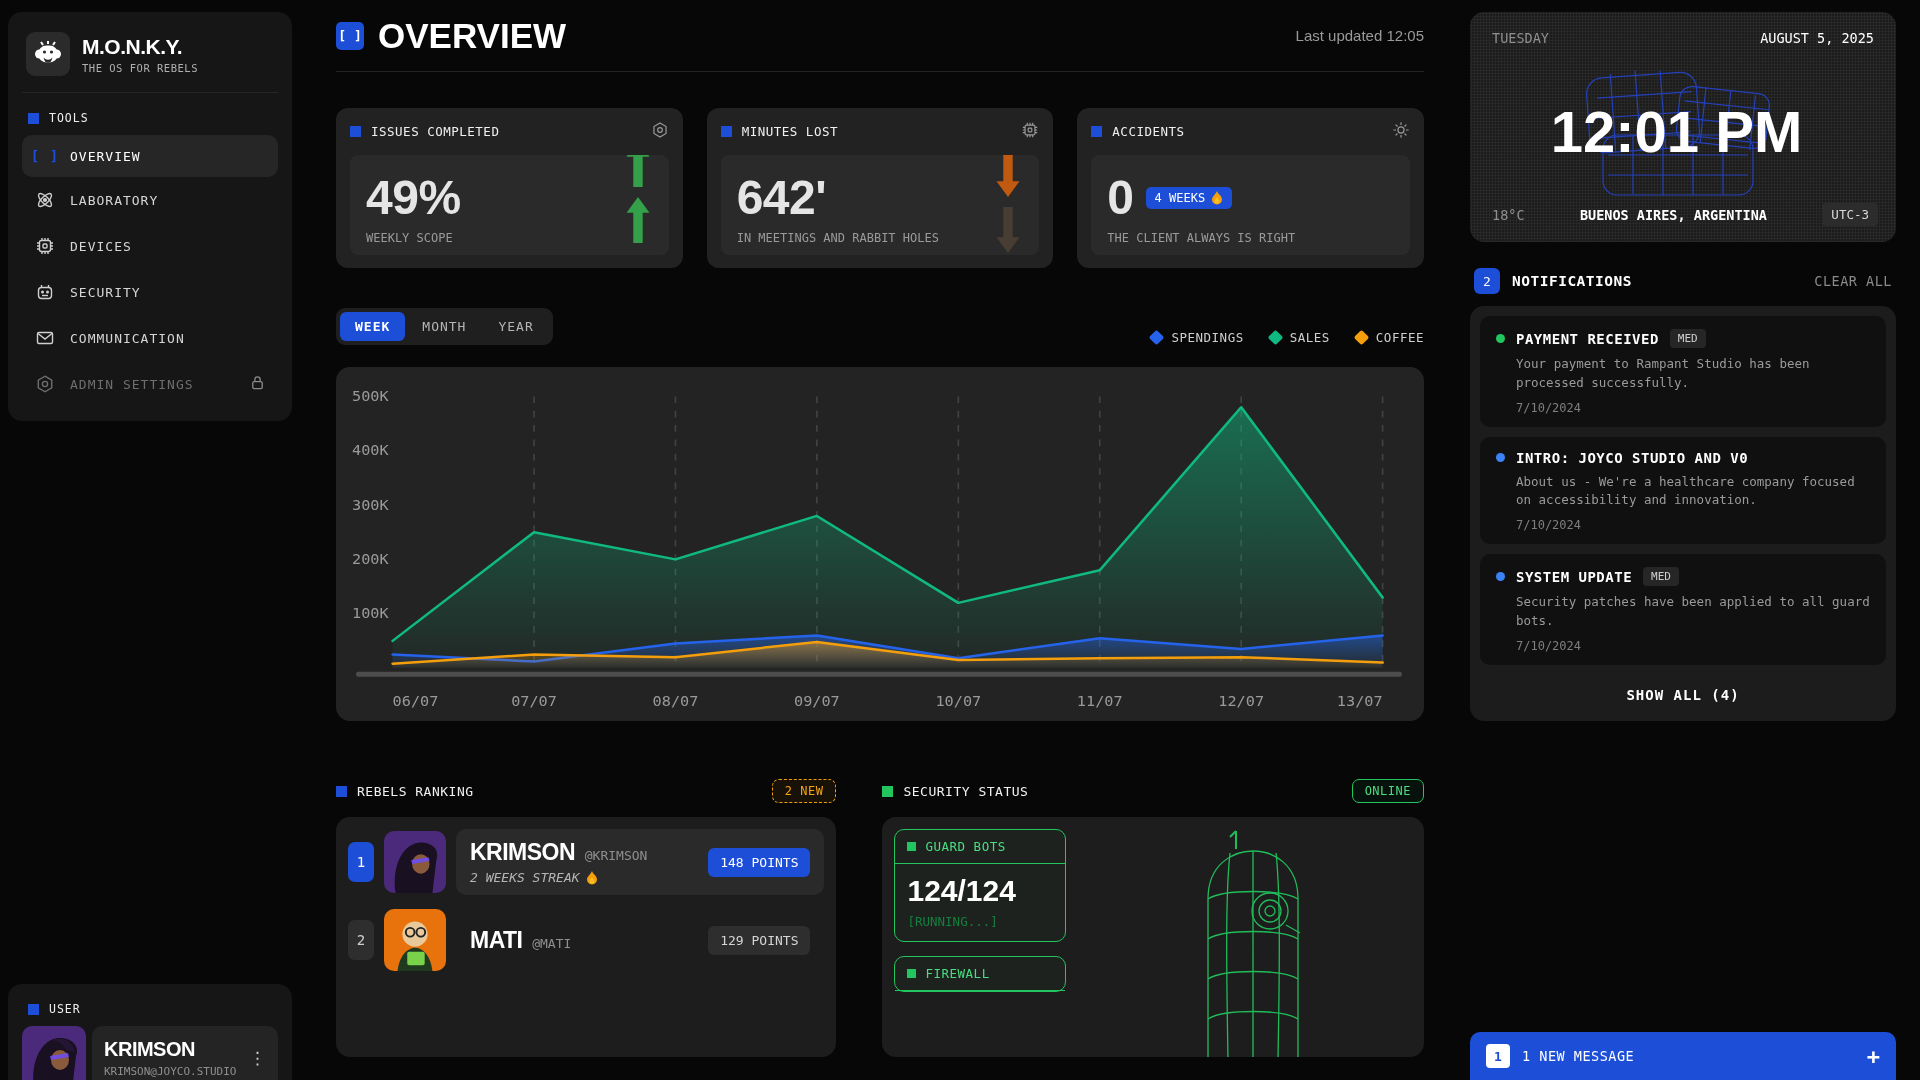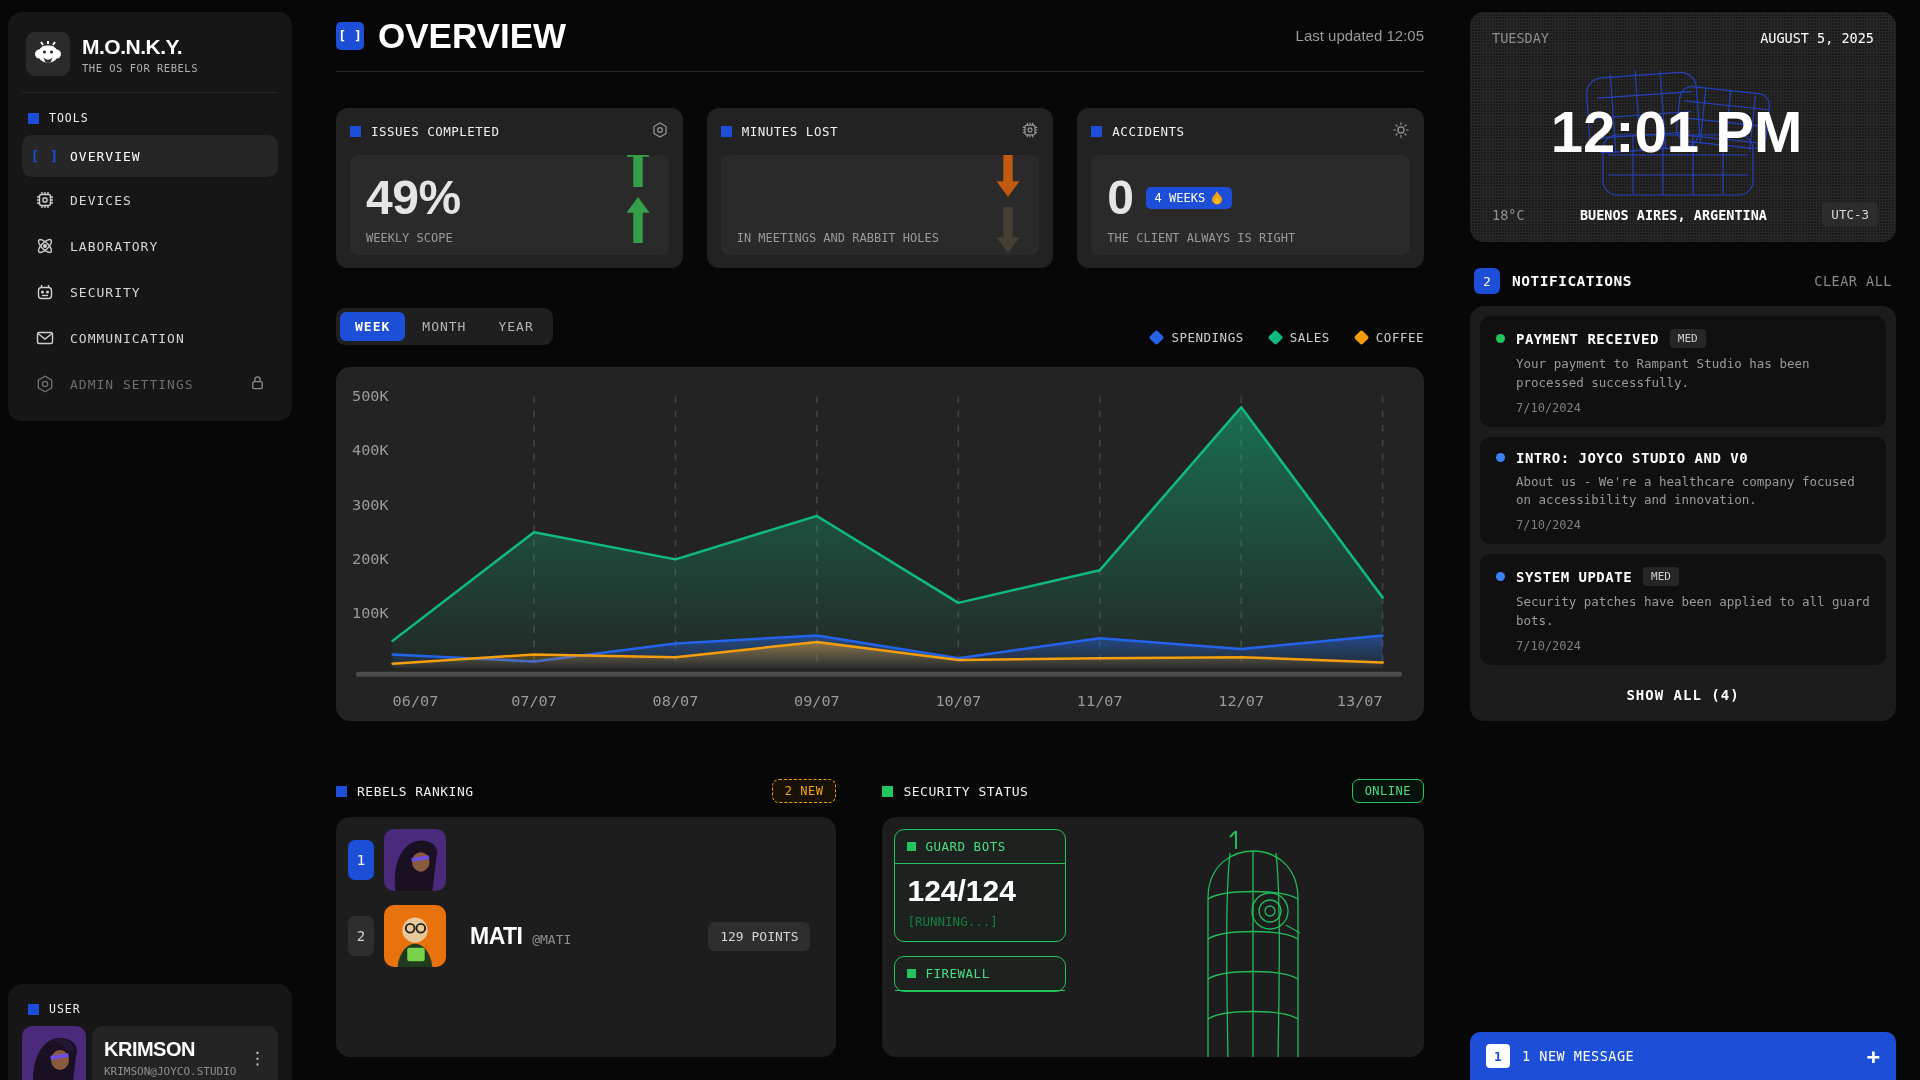--- a/index.html
+++ b/index.html
@@ -169,36 +169,36 @@
         <span>TOOLS</span>
       </div>
 
       <div class="nav-item active">
         <span class="nav-ic brackets">[ ]</span>
         <span>OVERVIEW</span>
       </div>
       <div class="nav-item">
         <span class="nav-ic">
           <svg width="20" height="20" viewBox="0 0 20 20" fill="none" stroke="currentColor" stroke-width="1.4">
+            <ellipse cx="10" cy="10" rx="8.5" ry="3.4" transform="rotate(45 10 10)"></ellipse>
+            <ellipse cx="10" cy="10" rx="8.5" ry="3.4" transform="rotate(-45 10 10)"></ellipse>
+            <circle cx="10" cy="10" r="1.4" fill="currentColor"></circle>
+          </svg>
+        </span>
+        <span>LABORATORY</span>
+      </div>
+      <div class="nav-item">
+        <span class="nav-ic">
+          <svg width="20" height="20" viewBox="0 0 20 20" fill="none" stroke="currentColor" stroke-width="1.4">
             <rect x="4.5" y="4.5" width="11" height="11" rx="2"></rect>
             <rect x="8" y="8" width="4" height="4" rx="1"></rect>
             <path d="M7 4.5 V2 M10 4.5 V2 M13 4.5 V2 M7 15.5 V18 M10 15.5 V18 M13 15.5 V18 M4.5 7 H2 M4.5 10 H2 M4.5 13 H2 M15.5 7 H18 M15.5 10 H18 M15.5 13 H18"></path>
           </svg>
         </span>
         <span>DEVICES</span>
-      </div>
-      <div class="nav-item">
-        <span class="nav-ic">
-          <svg width="20" height="20" viewBox="0 0 20 20" fill="none" stroke="currentColor" stroke-width="1.4">
-            <ellipse cx="10" cy="10" rx="8.5" ry="3.4" transform="rotate(45 10 10)"></ellipse>
-            <ellipse cx="10" cy="10" rx="8.5" ry="3.4" transform="rotate(-45 10 10)"></ellipse>
-            <circle cx="10" cy="10" r="1.4" fill="currentColor"></circle>
-          </svg>
-        </span>
-        <span>LABORATORY</span>
       </div>
       <div class="nav-item">
         <span class="nav-ic">
           <svg width="20" height="20" viewBox="0 0 20 20" fill="none" stroke="currentColor" stroke-width="1.4">
             <rect x="3.5" y="5.5" width="13" height="11" rx="3"></rect>
             <path d="M6.5 5.5 V3 M13.5 5.5 V3"></path>
             <circle cx="7.5" cy="10" r="0.8" fill="currentColor"></circle>
               <circle cx="12.5" cy="10" r="0.8" fill="currentColor"></circle>
             <path d="M7 13.5 h6"></path>
           </svg>
@@ -301,20 +301,21 @@
           <span class="gear">
             <svg width="18" height="18" viewBox="0 0 20 20" fill="none" stroke="currentColor" stroke-width="1.3">
               <rect x="4.5" y="4.5" width="11" height="11" rx="2"></rect>
                 <rect x="8" y="8" width="4" height="4" rx="1"></rect>
               <path d="M7 4.5 V2 M10 4.5 V2 M13 4.5 V2 M7 15.5 V18 M10 15.5 V18 M13 15.5 V18 M4.5 7 H2 M4.5 10 H2 M4.5 13 H2 M15.5 7 H18 M15.5 10 H18 M15.5 13 H18"></path>
             </svg>
           </span>
         </div>
         <div class="stat-body">
           <div>
+            <div class="stat-val disp">642'</div>
             <div class="stat-sub">IN MEETINGS AND RABBIT HOLES</div>
           </div>
           <div class="arrow-col" style="top:-4px">
             <svg width="26" height="46" viewBox="0 0 24 44">
                 <path d="M12 44 L23 29 L16.5 29 L16.5 0 L7.5 0 L7.5 29 L1 29 Z" fill="#c05a11"></path>
               </svg>
             <svg width="26" height="46" viewBox="0 0 24 44" opacity="0.3">
                 <path d="M12 44 L23 29 L16.5 29 L16.5 0 L7.5 0 L7.5 29 L1 29 Z" fill="#8a6a4a"></path>
               </svg>
 
@@ -430,20 +431,36 @@
           <div class="rank-row">
             <span class="rank-num rank-1">1</span>
             <span class="rk-avatar">
               <svg width="62" height="62" viewBox="0 0 64 64">
                 <rect width="64" height="64" fill="#4b2a7b"></rect>
                 <path d="M12 64 C8 38 18 14 36 12 C50 11 58 20 54 30 L50 64 Z" fill="#191022"></path>
                 <ellipse cx="38" cy="34" rx="9" ry="10" fill="#8a5a3c"></ellipse>
                 <path d="M28 30 l18 -3 l1 4 l-18 3 Z" fill="#6d4df0" opacity="0.9"></path>
               </svg>
             </span>
+            <div class="rk-box hl">
+              <div>
+                <div>
+                  <span class="rk-name disp">KRIMSON</span>
+                  <span class="rk-handle">@KRIMSON</span>
+                </div>
+                <div class="rk-streak">
+                  <span>2 WEEKS STREAK</span>
+                  <svg width="12" height="14" viewBox="0 0 12 14">
+                    <path d="M6 0 C7 3.5 11 4.5 11 8.5 a5 5 0 0 1 -10 0 C1 5.5 4.5 3.5 6 0 Z" fill="#f59e0b"></path>
+                    <path d="M6 6 C6.6 8 8.5 8.3 8.5 10.2 a2.5 2.5 0 0 1 -5 0 C3.5 8.6 5.2 7.6 6 6 Z" fill="#fbbf24"></path>
+                  </svg>
+                </div>
+              </div>
+              <span class="pts blue">148 POINTS</span>
+            </div>
           </div>
           <div class="rank-row">
             <span class="rank-num rank-2">2</span>
             <span class="rk-avatar">
               <svg width="62" height="62" viewBox="0 0 64 64">
                 <rect width="64" height="64" fill="#e8720c"></rect>
                 <circle cx="32" cy="26" r="13" fill="#e9c89a"></circle>
                 <circle cx="27" cy="24" r="4.5" fill="none" stroke="#222" stroke-width="2"></circle>
                 <circle cx="38" cy="24" r="4.5" fill="none" stroke="#222" stroke-width="2"></circle>
                 <path d="M14 64 C16 46 26 40 32 40 C40 40 48 48 50 64 Z" fill="#1f3a1f"></path>

